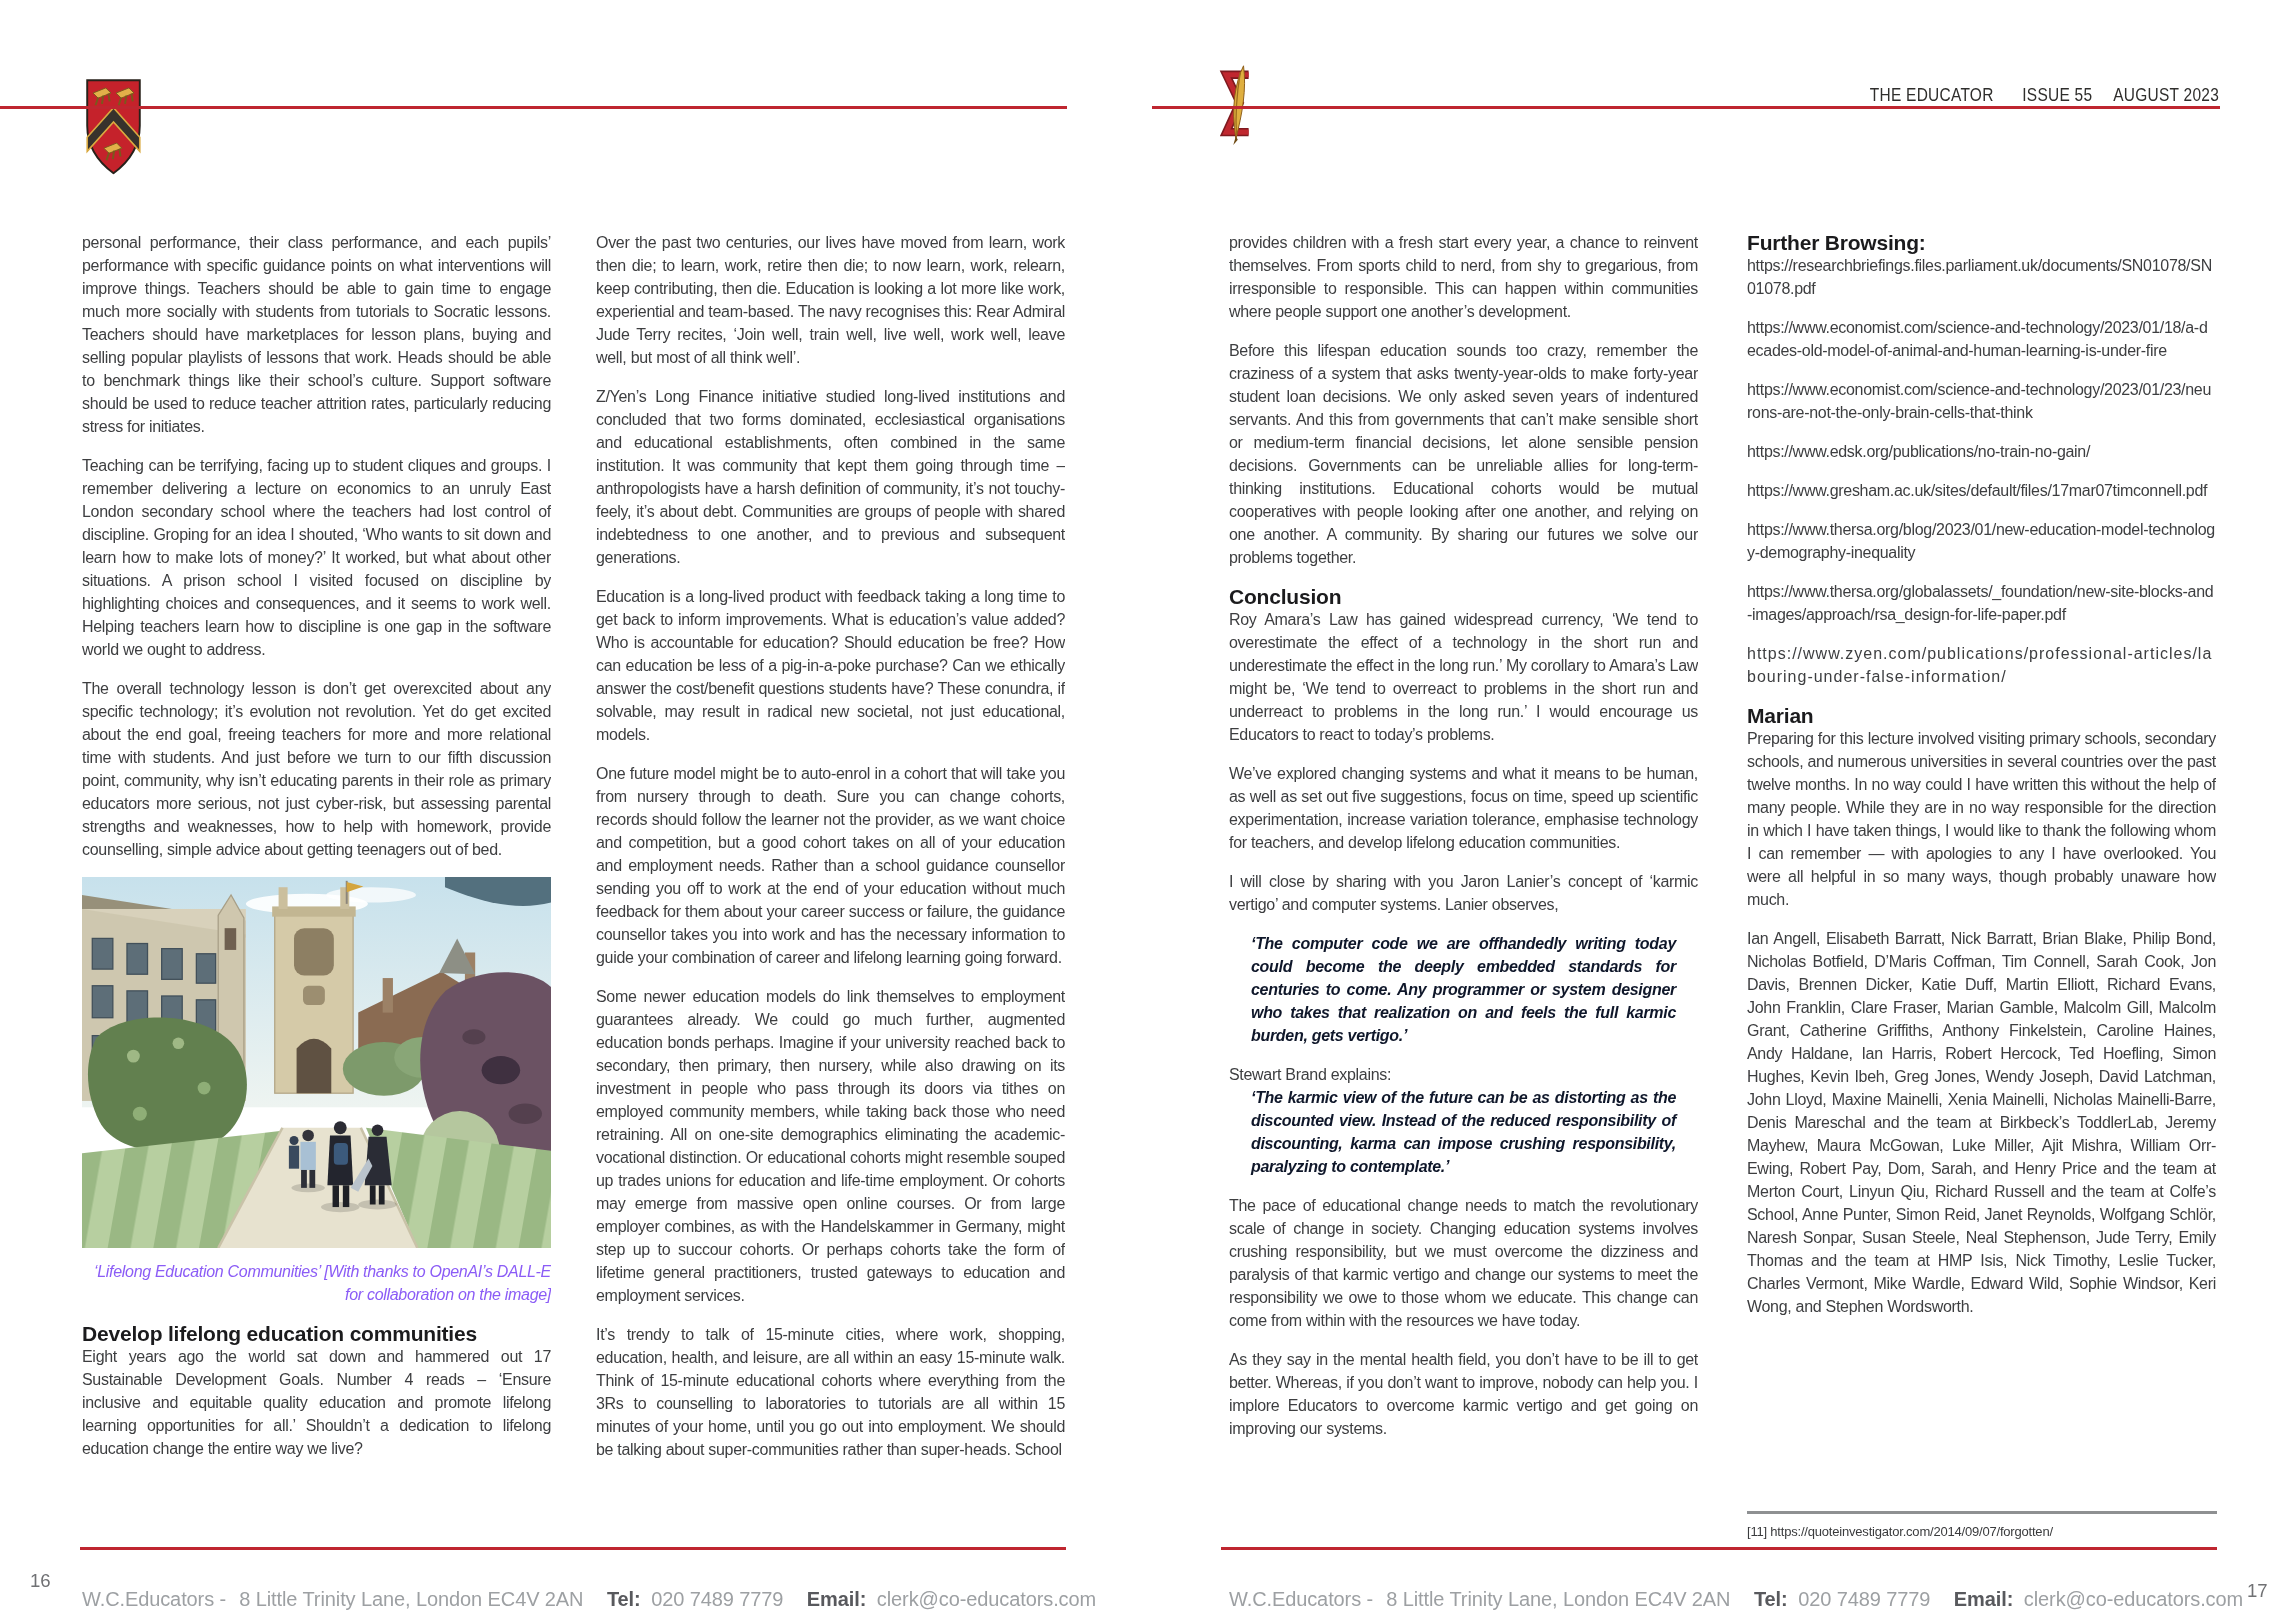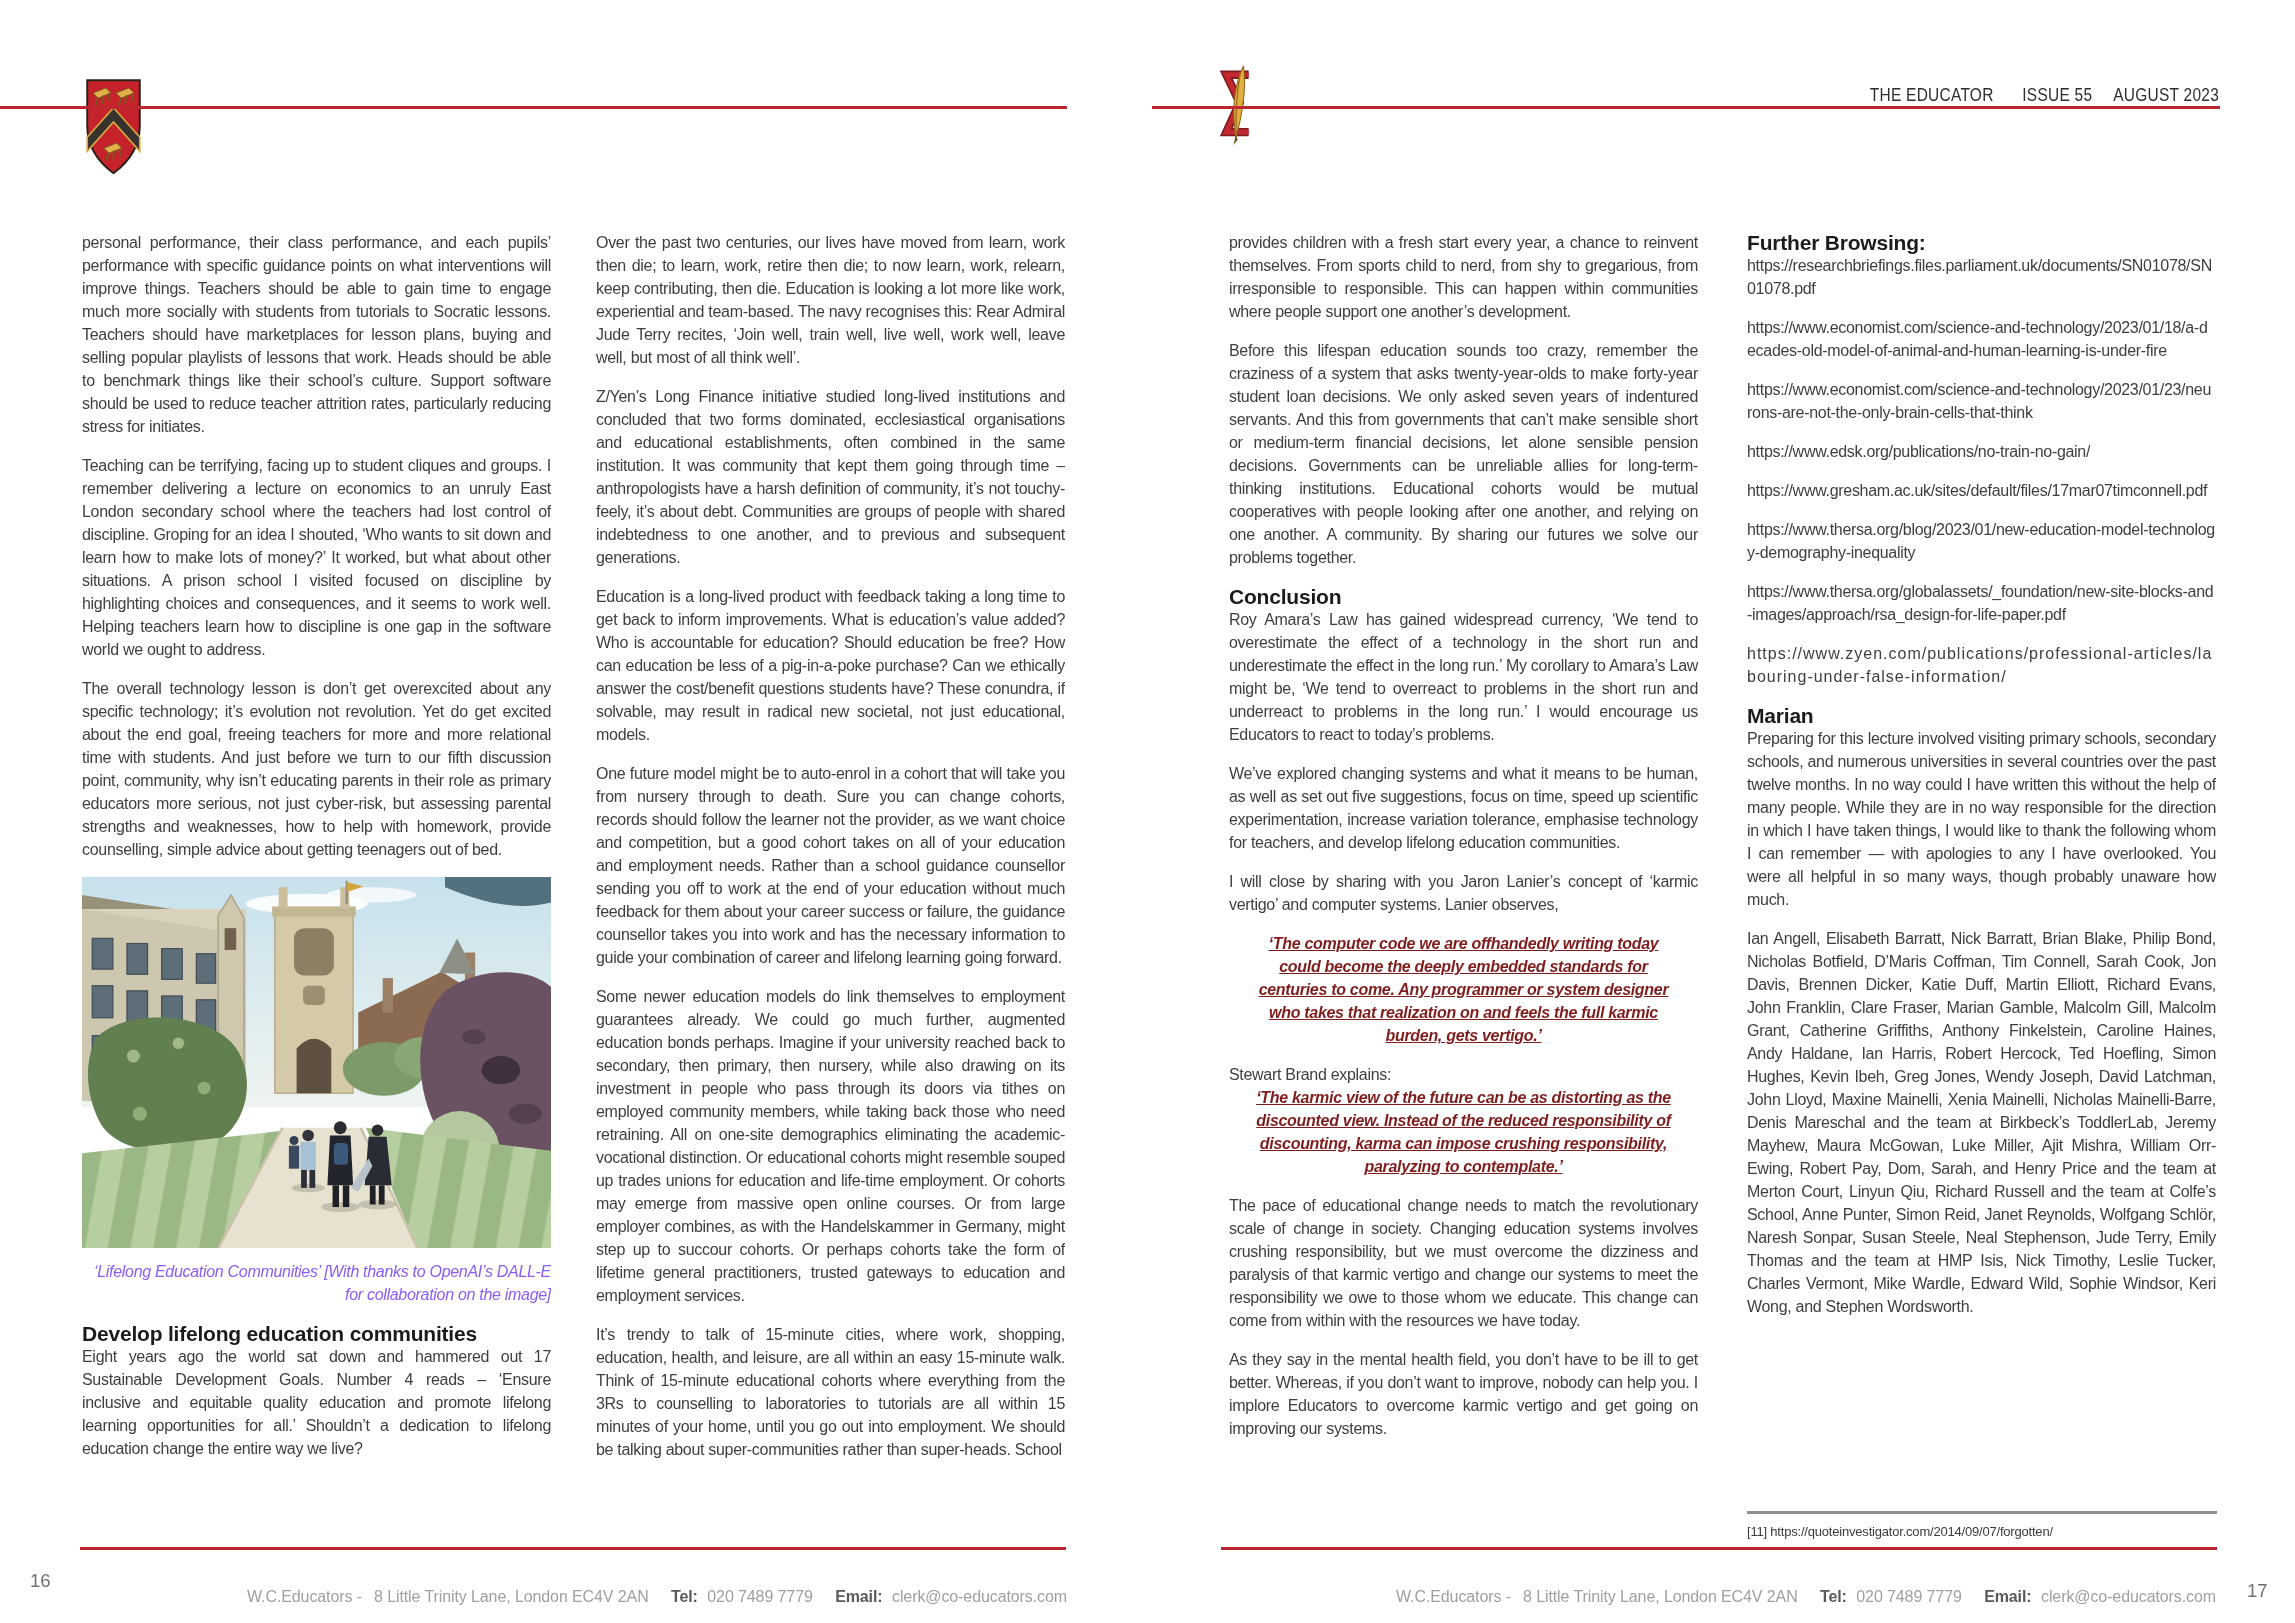--- a/index.html
+++ b/index.html
@@ -14,42 +14,42 @@
   #rule-bot-left{left:80px;top:1547px;width:986px;}
   #rule-bot-right{left:1221px;top:1547px;width:996px;}
   #crest{position:absolute;left:84px;top:77px;width:59px;height:100px;}
   #sigma-logo{position:absolute;left:1218px;top:64px;width:37px;height:84px;}
   #masthead{
     position:absolute;top:85px;left:1512px;width:707px;text-align:right;white-space:nowrap;
     font-size:18px;color:#2f2e2c;letter-spacing:0.3px;
     transform:scaleX(.86);transform-origin:100% 50%;
   }
   .mh-gap{margin-left:28px;}
-  .footer-line{position:absolute;top:1588px;font-size:16px;color:#9da0a3;letter-spacing:-0.1px;text-align:right;white-space:nowrap;}
+  .footer-line{position:absolute;top:1588px;font-size:20px;color:#9da0a3;letter-spacing:-0.1px;text-align:center;white-space:nowrap;}
   #footer-left{left:82px;width:985px;}
   #footer-right{left:1229px;width:987px;}
   .flabel{font-weight:700;color:#58595d;}
   .fgap{margin-left:18px;}
   .pageno{position:absolute;font-size:18.6px;color:#707174;}
   #pn16{left:30px;top:1570px;}
   #pn17{left:2247px;top:1580px;}
   
   .col{
     position:absolute;top:231px;width:469px;overflow:hidden;
     font-size:16px;line-height:23px;letter-spacing:-0.3px;text-align:justify;
   }
   #col-l1{left:82px;height:1314px;}
   #col-l2{left:596px;height:1314px;}
   #col-r1{left:1229px;height:1314px;}
   #col-r2{left:1747px;height:1278px;}
   .blk{margin:0 0 16px 0;}
   .h{font-weight:700;color:#1b1b1d;margin-bottom:0;font-size:21px;letter-spacing:-0.2px;}
   .ptight{margin-bottom:0;}
   .caption{font-style:italic;text-align:right;color:#8b5cf6;}
-  .quote{font-weight:700;font-style:italic;text-align:center;padding:0 22px;color:#7f1d1d;text-decoration:underline;}
+  .quote{font-weight:700;font-style:italic;padding:0 22px;color:#0f172a;}
   .link{text-align:left;overflow-wrap:anywhere;word-break:break-all;}
   .link.spaced{letter-spacing:1px;}
   .photo-wrap{width:469px;height:371px;margin:3.9px 0 11.6px 0;}
   .photo-wrap svg,#crest svg,#sigma-logo svg{display:block;width:100%;height:100%;}
   
   #fn-rule{position:absolute;left:1747px;top:1511px;width:470px;height:2.6px;background:#8e9092;}
   #footnote{position:absolute;left:1747px;top:1524px;width:470px;font-size:13px;letter-spacing:-0.2px;color:#3a3b3d;}
   .group{position:absolute;inset:0;pointer-events:none;}
   .group > *{pointer-events:auto;}
 </style>

